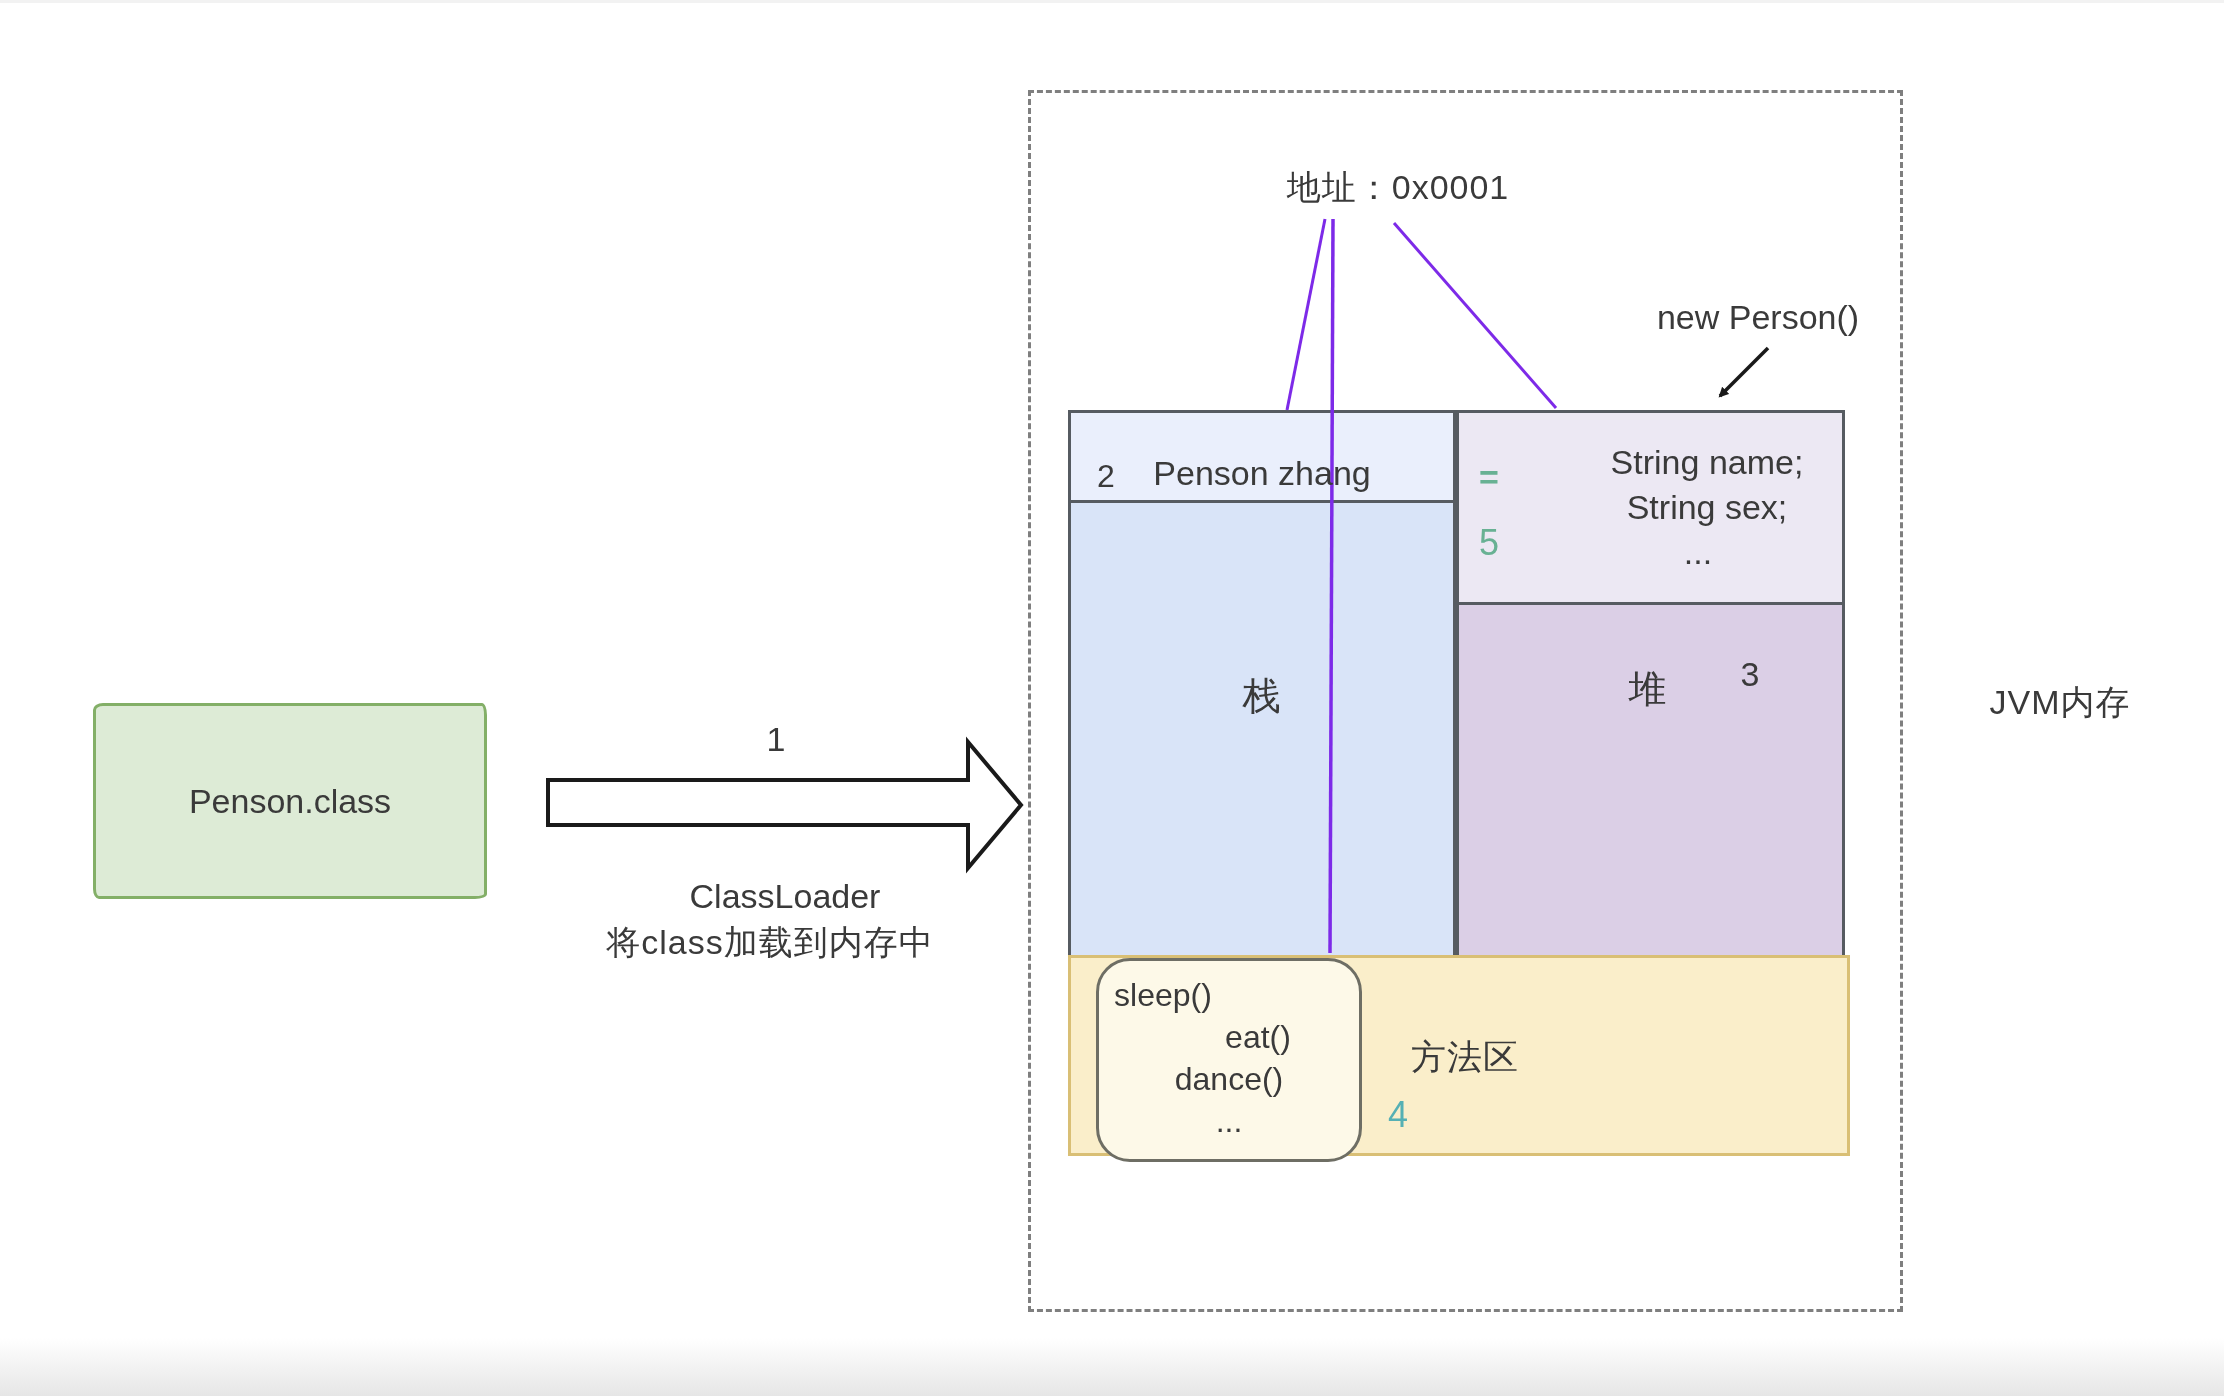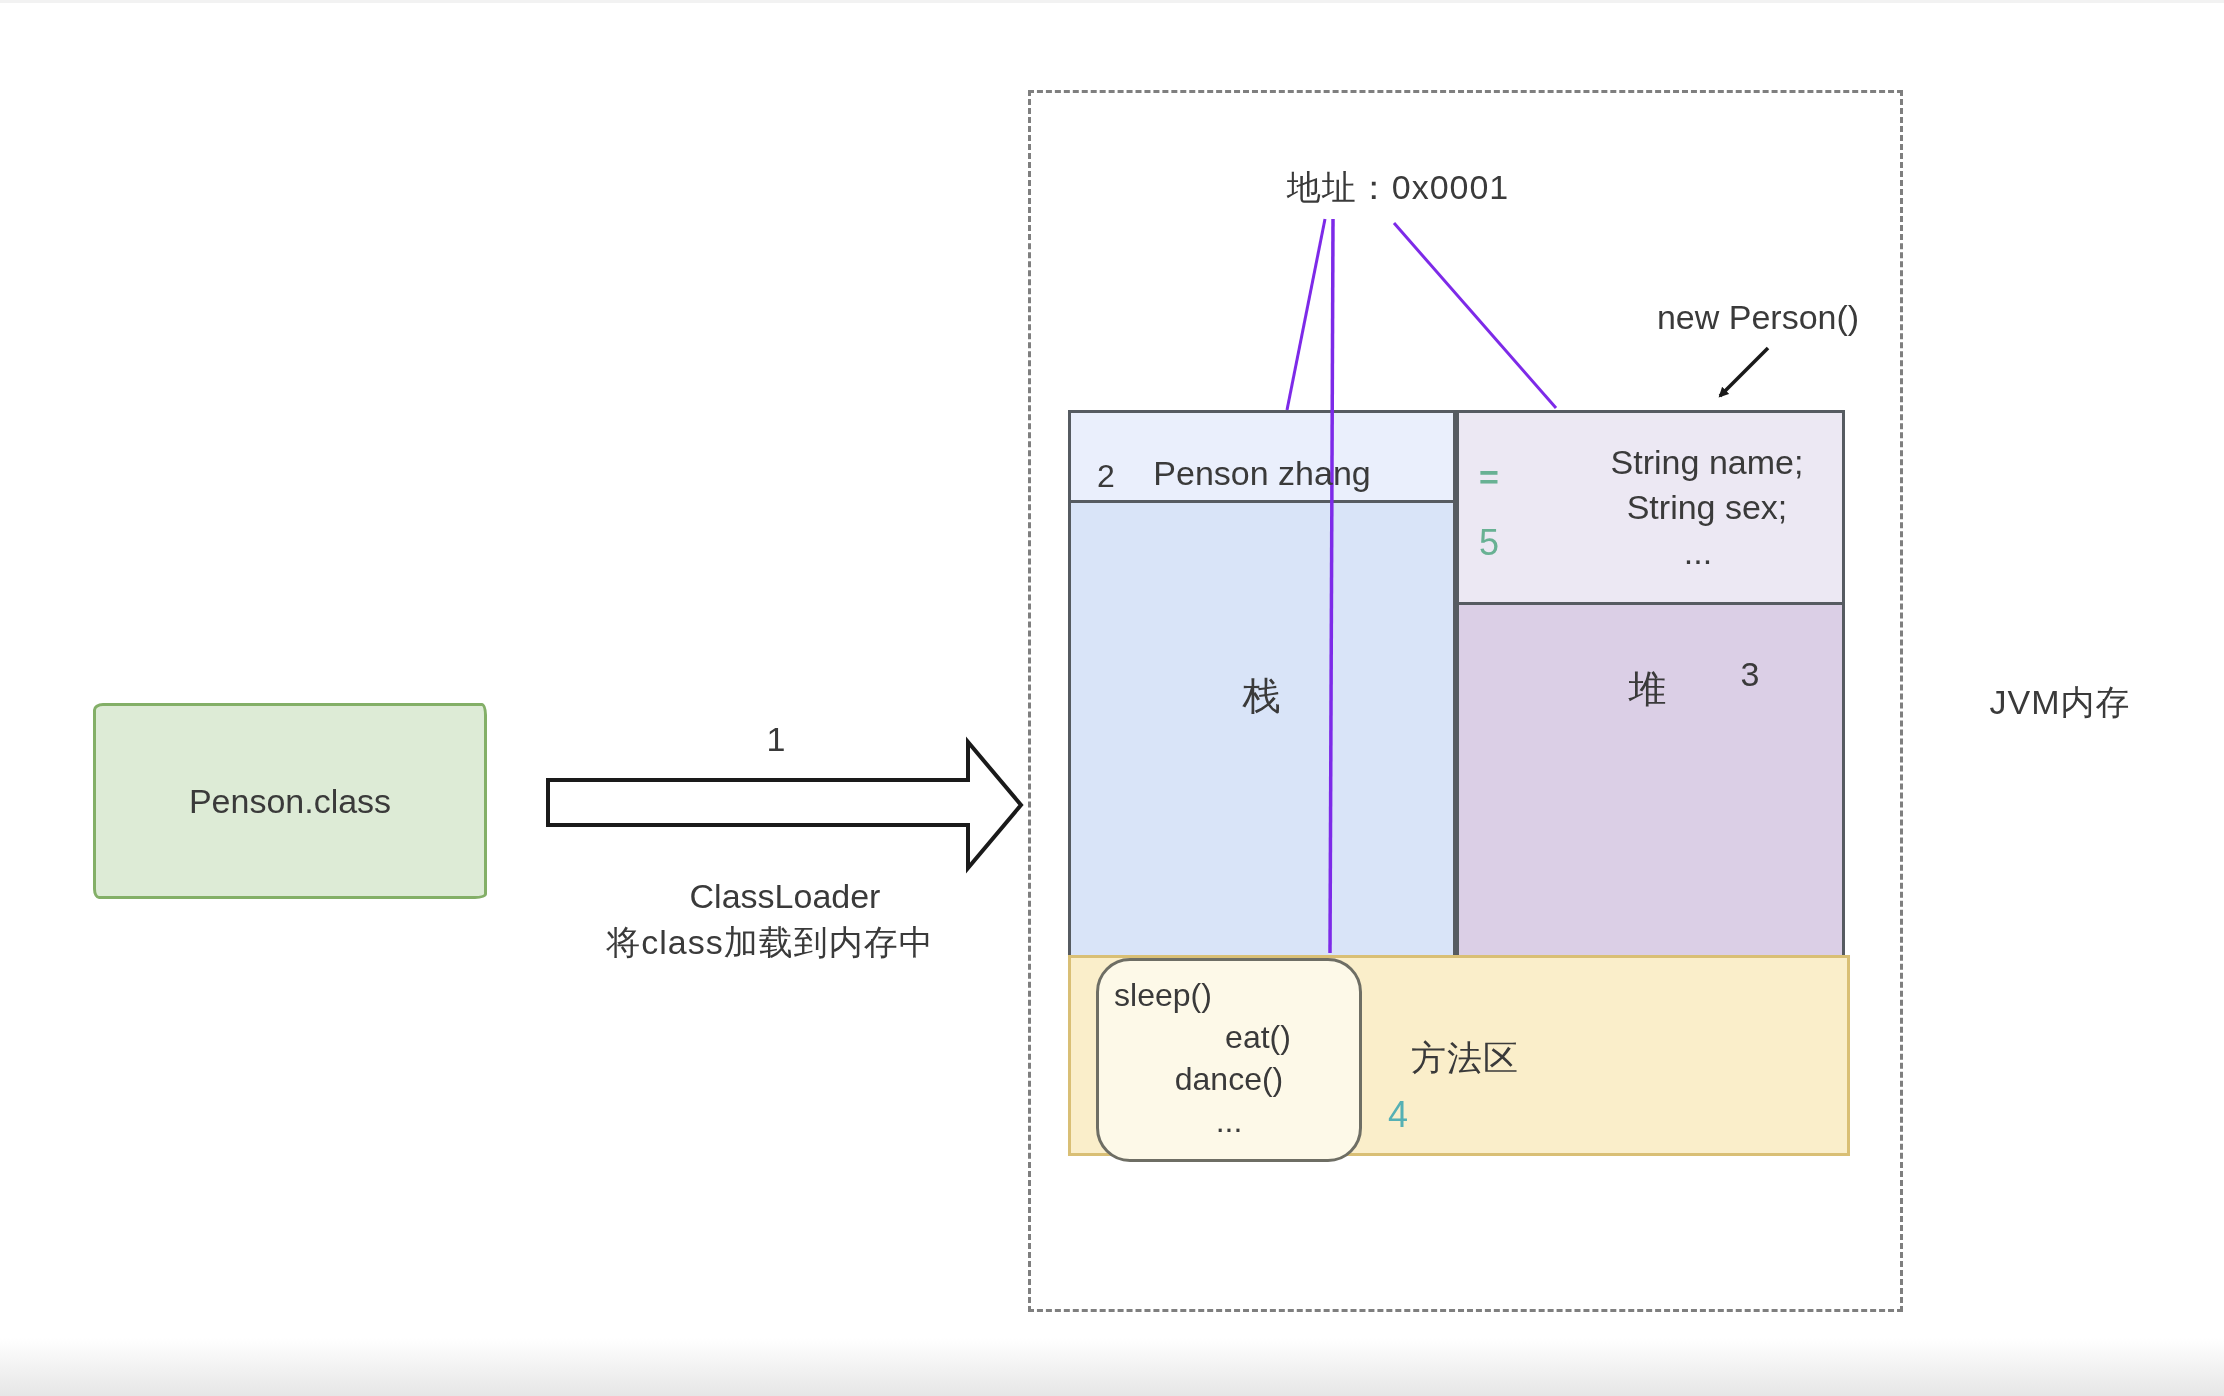--- a/index.html
+++ b/index.html
@@ -74,21 +74,21 @@
   <div class="box heap-box"></div>
   <div class="label big cjk layer-label" style="left:1648px;top:690px;">堆</div>
   <div class="label layer-label" style="left:1750px;top:675px;">3</div>
 
   <div class="box method-box"></div>
   <div class="box method-rounded"></div>
   <div class="label layer-label" style="left:1163px;top:996px;font-size:32px;">sleep()</div>
   <div class="label layer-label" style="left:1258px;top:1038px;font-size:32px;text-align:right;">eat()</div>
   <div class="label layer-label" style="left:1229px;top:1080px;font-size:32px;">dance()</div>
   <div class="label layer-label" style="left:1229px;top:1122px;font-size:32px;">...</div>
-  <div class="label cjk layer-label" style="left:1465px;top:1058px;font-size:35px;">方法区</div>
+  <div class="label cjk layer-label" style="left:1465px;top:1058px;font-size:35px;font-family:Liberation Serif, serif;">方法区</div>
   <div class="label num-teal layer-label" style="left:1398px;top:1115px;">4</div>
 
   <svg class="overlay" width="2224" height="1396" viewBox="0 0 2224 1396">
     <defs>
       <marker id="arrowhead" markerWidth="12" markerHeight="12" refX="8" refY="5" orient="auto" markerUnits="userSpaceOnUse">
         <path d="M0,0 L10,5 L0,10 z" fill="#1a1a1a"></path>
       </marker>
     </defs>
 
     <polygon points="548,780 968,780 968,742 1021,805 968,868 968,825 548,825" fill="#ffffff" stroke="#1a1a1a" stroke-width="4"></polygon>

